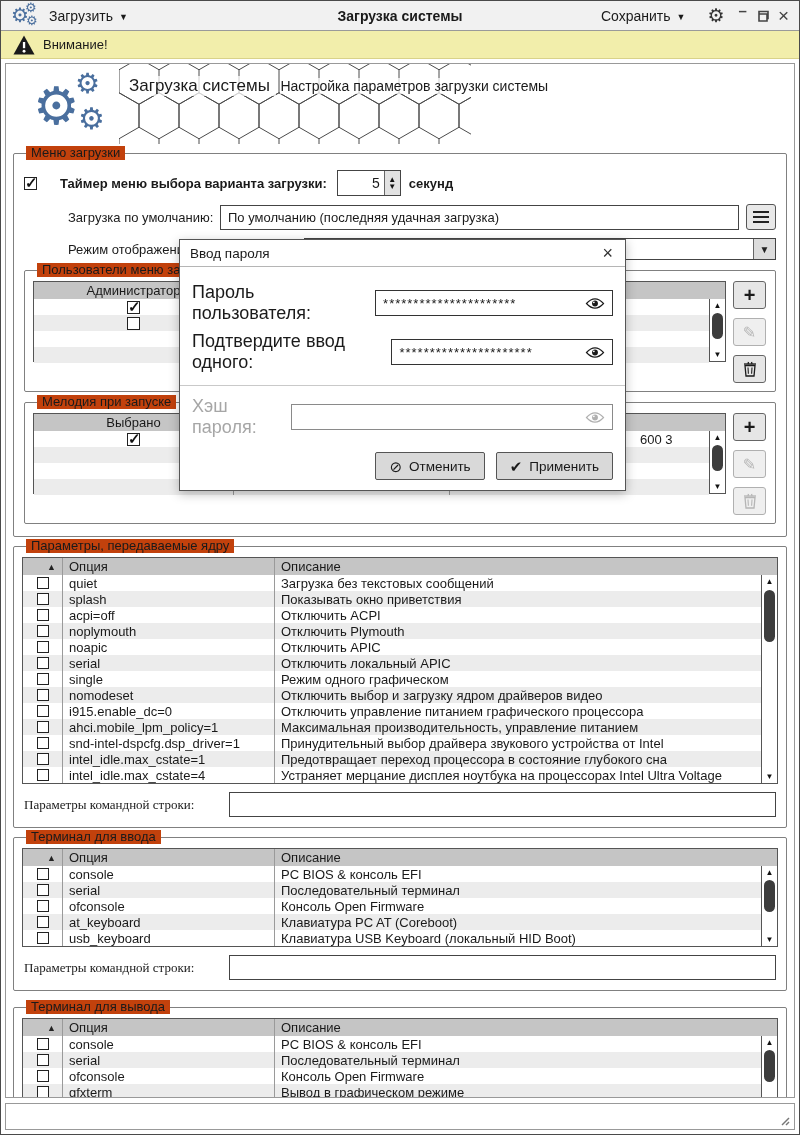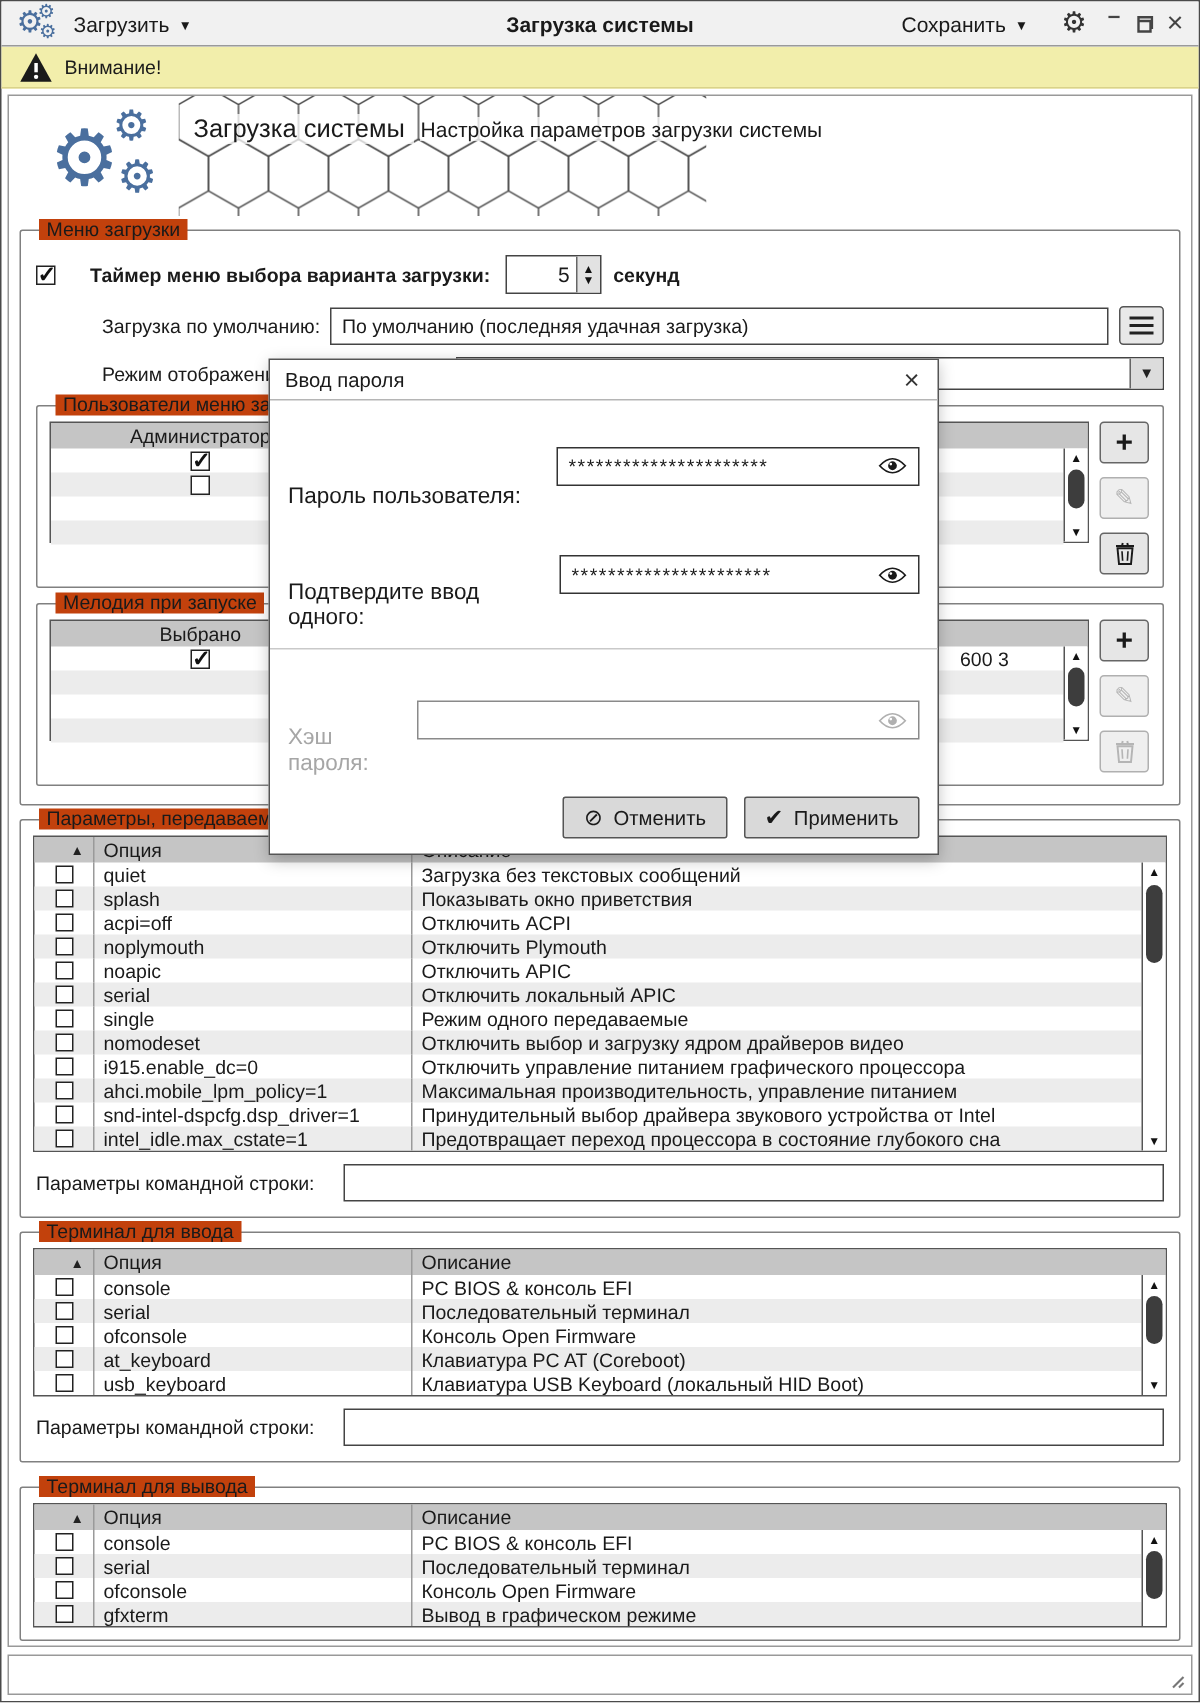--- a/index.html
+++ b/index.html
@@ -97,34 +97,34 @@
   .sb-thumb { position:absolute; left:2px; right:2px; background:#3d3d3d; border-radius:6px; }
 
   
   .btncol { width:34px; margin-left:7px; display:flex; flex-direction:column; gap:9px; flex:none; }
   .sqbtn { width:33px; height:28px; border:1px solid #666; border-radius:3px; background:#e6e6e6; display:flex; align-items:center; justify-content:center; font-size:20px; font-weight:bold; color:#1a1a1a; }
   .sqbtn.edit { font-size:16px; font-weight:normal; }
   .sqbtn.disabled { color:#b5b5b5; border-color:#b0b0b0; background:#efefef; }
   .sqbtn.disabled svg path, .sqbtn.disabled svg rect, .sqbtn.disabled svg line { stroke:#b5b5b5; }
   .sqbtn svg { display:block; }
 
-  .cmdrow { display:flex; align-items:center; margin:8px 2px 2px; }
+  .cmdrow { display:flex; align-items:center; margin:8px 2px 2px;font-family:Liberation Serif, serif; }
   .cmdrow label { font-size:13px; width:205px; flex:none; }
 
   
   .statusbar { position:absolute; left:4px; right:4px; bottom:4px; height:27px; border:1px solid #999; background:#fff; }
   .grip { position:absolute; right:4px; bottom:3px; }
 
   
   .dialog { position:absolute; left:178px; top:238px; width:447px; background:#fff; border:1px solid #555; box-shadow:0 3px 10px rgba(0,0,0,.25); z-index:50; }
   .dlg-title { height:27px; display:flex; align-items:center; padding:0 10px; font-size:13.5px; border-bottom:1px solid #b5b5b5; }
   .dlg-x { margin-left:auto; font-size:18px; line-height:16px; color:#333; padding:0 2px; }
   .dlg-body { padding:8px 12px 10px; }
   .pwrow { display:flex; align-items:center; justify-content:space-between; margin:7px 0; }
-  .pwrow label { font-size:15px;margin-top:40px; }
+  .pwrow label { font-size:18px; }
   .pwbox { width:242px; height:26px; border:1px solid #333; display:flex; align-items:center; padding:0 7px; font-size:13px; letter-spacing:1px; overflow:hidden; }
   .pwbox .stars { flex:1; white-space:nowrap; overflow:hidden; }
   .pwbox .eye { flex:none; margin-left:4px; display:flex; }
   .dlg-sep { border:none; border-top:1px solid #c9c9c9; margin:12px -12px 10px; }
   .hashrow label { color:#a6a6a6; }
   .hashrow .pwbox { width:340px; border-color:#8a8a8a; }
   .dlg-btns { display:flex; justify-content:flex-end; gap:11px; margin-top:14px; }
   .dlg-btn { height:28px; padding:0 13px; background:#d9d9d9; border:1px solid #555; border-radius:2px; display:flex; align-items:center; gap:7px; font-size:13.5px; }
   .dlg-btn .bico { font-size:15px; line-height:15px; }
 </style>
@@ -402,21 +402,21 @@
                 <span class="cb"></span>
               </span>
               <span class="c-opt">serial</span>
               <span class="c-desc">Отключить локальный APIC</span>
             </div>
           <div class="trow">
               <span class="c-check center">
                 <span class="cb"></span>
               </span>
               <span class="c-opt">single</span>
-              <span class="c-desc">Режим одного передаваемые</span>
+              <span class="c-desc">Режим одного графическом</span>
             </div>
           <div class="trow">
               <span class="c-check center">
                 <span class="cb"></span>
               </span>
               <span class="c-opt">nomodeset</span>
               <span class="c-desc">Отключить выбор и загрузку ядром драйверов видео</span>
             </div>
           <div class="trow">
               <span class="c-check center">
@@ -438,20 +438,27 @@
               </span>
               <span class="c-opt">snd-intel-dspcfg.dsp_driver=1</span>
               <span class="c-desc">Принудительный выбор драйвера звукового устройства от Intel</span>
             </div>
           <div class="trow">
               <span class="c-check center">
                 <span class="cb"></span>
               </span>
               <span class="c-opt">intel_idle.max_cstate=1</span>
               <span class="c-desc">Предотвращает переход процессора в состояние глубокого сна</span>
+            </div>
+          <div class="trow">
+              <span class="c-check center">
+                <span class="cb"></span>
+              </span>
+              <span class="c-opt">intel_idle.max_cstate=4</span>
+              <span class="c-desc">Устраняет мерцание дисплея ноутбука на процессорах Intel Ultra Voltage</span>
             </div>
         </div>
         <div class="sbar">
           <div class="sb-btn">▲</div>
           <div class="sb-track">
               <div class="sb-thumb" style="top:2px; height:52px;"></div>
             </div>
           <div class="sb-btn down">▼</div>
         </div>
       </div>

